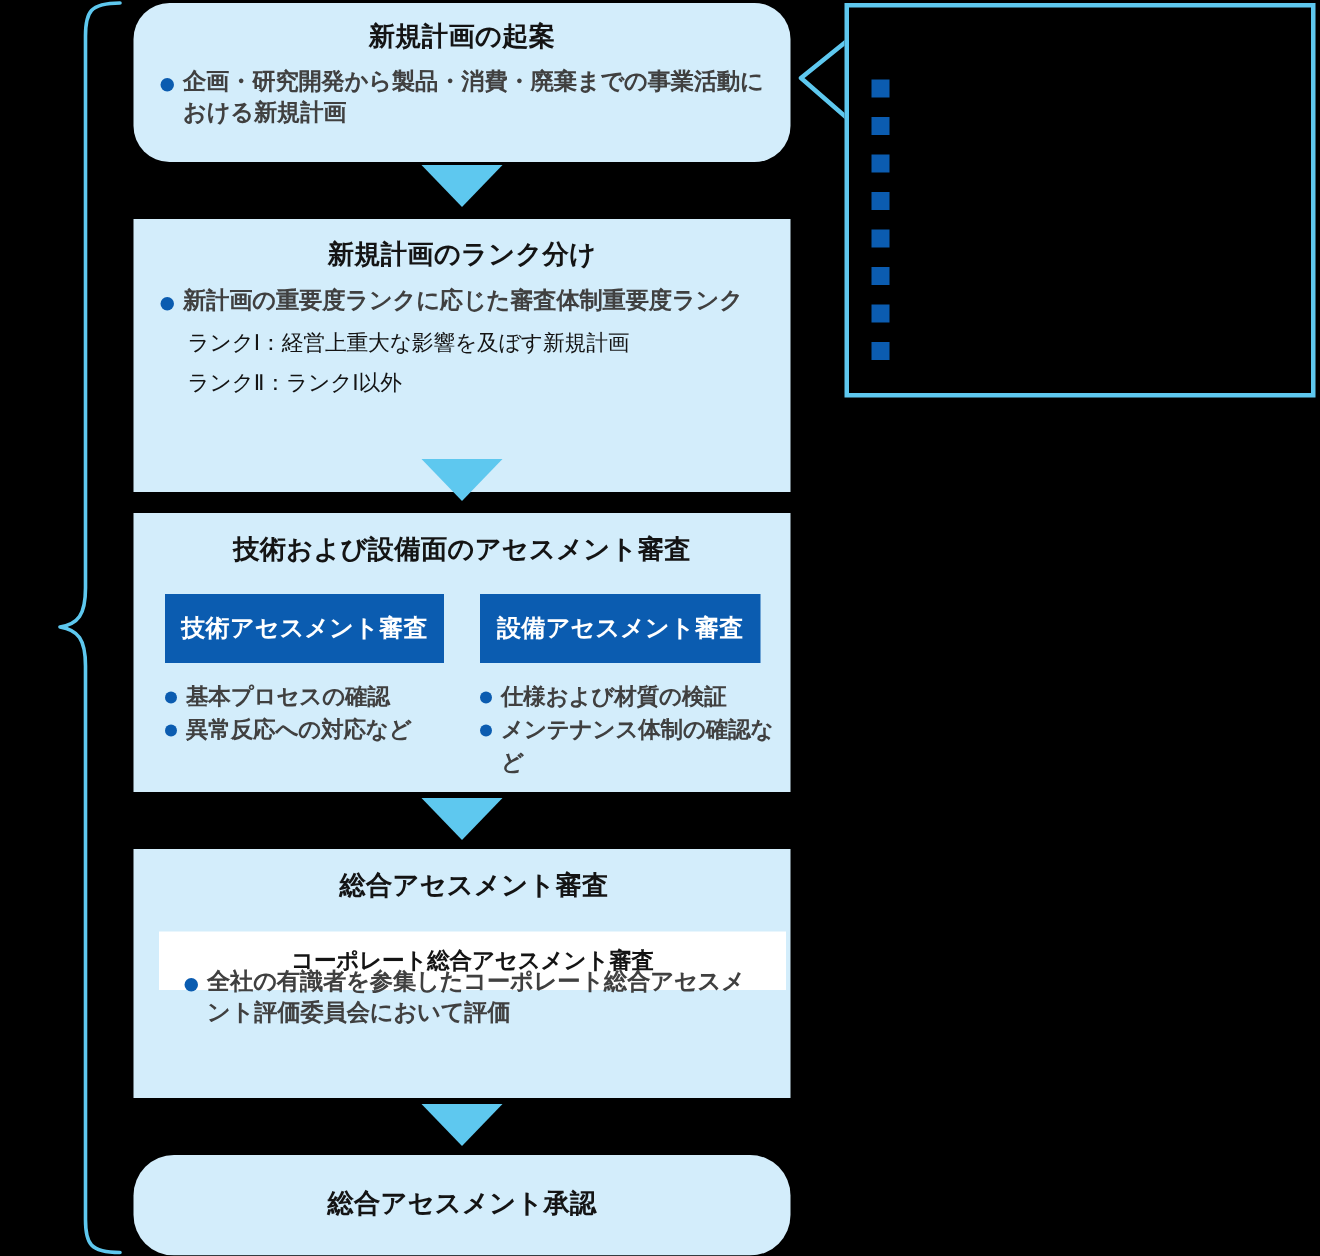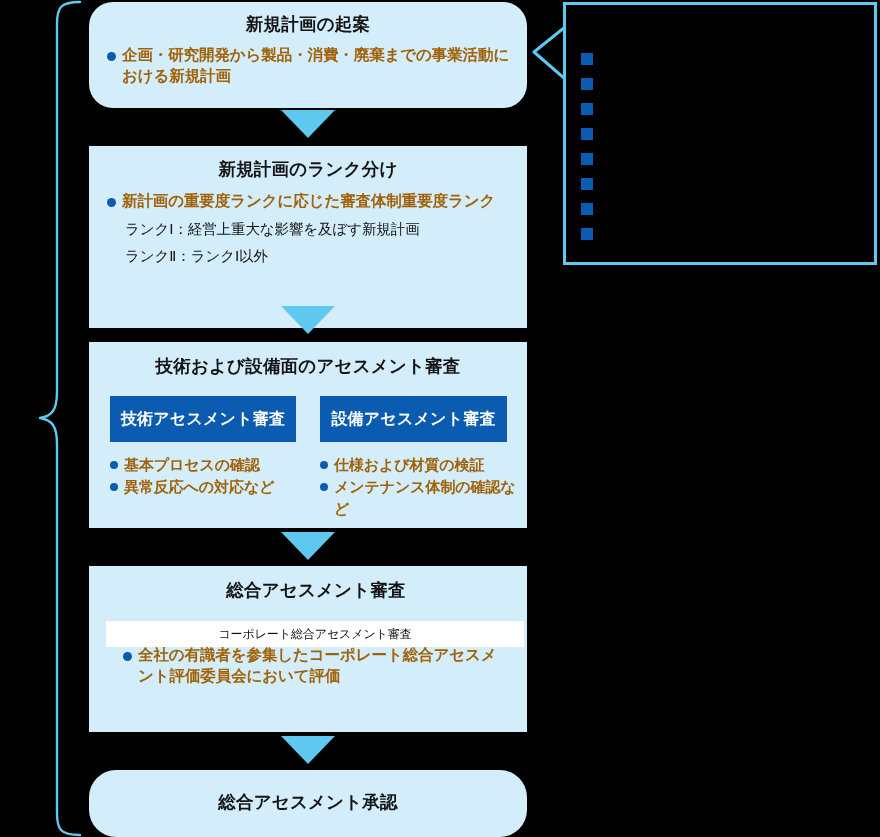--- a/index.html
+++ b/index.html
@@ -49,21 +49,21 @@
     color: #141414;
     letter-spacing: 0.2px;
     line-height: 1.2;
   }
 
   .bullet-line {
     position: relative;
     padding-left: 17px;
     font-weight: bold;
     font-size: 15.5px;
-    color: #a16207;
+    color: #404040;
     line-height: 1.34;
     letter-spacing: -0.1px;
   }
   .bullet-line::before {
     content: "";
     position: absolute;
     left: 2px;
     top: 7px;
     width: 9px;
     height: 9px;
@@ -143,27 +143,27 @@
     width: 8px;
     height: 8px;
   }
 
   
   .white-box {
     position: absolute;
     left: 17px;
     top: 55px;
     width: 418px;
-    height: 26px;
+    height: 39px;
     background: #ffffff;
     display: flex;
     align-items: center;
     justify-content: center;
-    font-weight: normal;
-    font-size: 12px;
+    font-weight: bold;
+    font-size: 15px;
     color: #141414;
     letter-spacing: -0.1px;
   }
 
   
   .callout {
     position: absolute;
     left: 563px;
     top: 2px;
     width: 314px;

